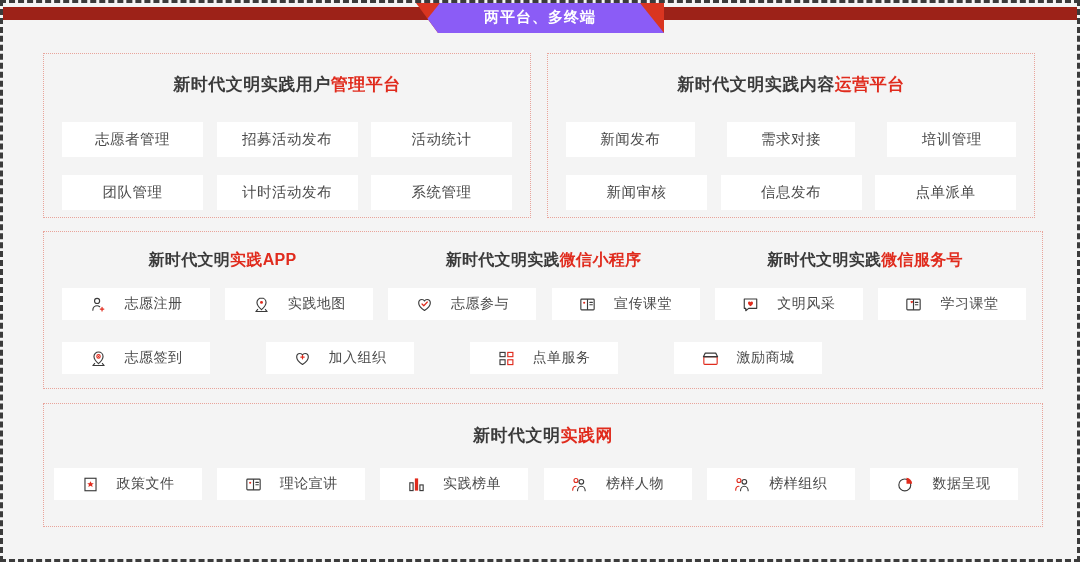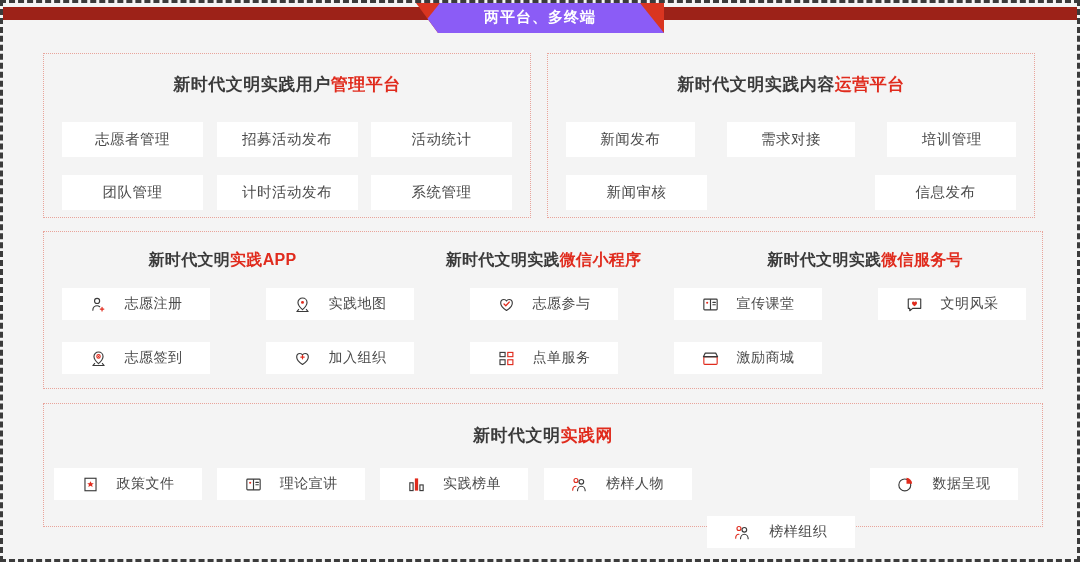--- a/index.html
+++ b/index.html
@@ -160,20 +160,21 @@
       <span>新时代文明实践内容</span><span class="t-red">运营平台</span>
     </div>
     <div class="btn-row" style="margin:26px 18px 0 18px;gap:32px;">
       <div class="btn" style="width:141px;">新闻发布</div>
       <div class="btn" style="width:141px;">需求对接</div>
       <div class="btn" style="width:141px;">培训管理</div>
     </div>
     <div class="btn-row" style="margin:18px 18px 0 18px;">
       <div class="btn" style="width:141px;">新闻审核</div>
       <div class="btn" style="width:141px;">信息发布</div>
+      <div class="btn" style="width:141px;">点单派单</div>
     </div>
   </div>
 
   <div class="panel" style="left:40px; top:228px; width:1000px; height:158px;">
 
     <div style="position:absolute; left:18px; top:18px; width:964px; display:flex;">
       <div class="col-title" style="width:321px;">
         <span>新时代文明</span><span class="t-red">实践APP</span>
       </div>
       <div class="col-title" style="width:321px;">
@@ -227,20 +228,31 @@
       </div>
       <div class="ibtn" style="width:148px;">
         <span class="ico">
           <svg viewBox="0 0 24 24" fill="none">
               <path d="M3.2 4.2h17.6v13.2H9.4l-4.1 3.4v-3.4H3.2z" stroke="#3a3a3a" stroke-width="1.6" stroke-linejoin="round"></path>
               <path d="M12 14.6s-3.6-2.2-3.6-4.6c0-1.3 1-2.2 2-2.2.8 0 1.4.4 1.6.9.2-.5.8-.9 1.6-.9 1 0 2 .9 2 2.2 0 2.4-3.6 4.6-3.6 4.6z" fill="#e02b1d"></path>
             </svg>
         </span>
         <span>文明风采</span>
       </div>
+      <div class="ibtn" style="width:148px;">
+        <span class="ico">
+          <svg viewBox="0 0 24 24" fill="none">
+              <rect x="2.6" y="4.5" width="18.8" height="15" rx="1.2" stroke="#3a3a3a" stroke-width="1.6"></rect>
+              <path d="M12 4.5v15" stroke="#3a3a3a" stroke-width="1.6"></path>
+              <path d="M9.6 10.4s-1.8-1-1.8-2.2c0-.7.5-1.1 1-1.1.4 0 .7.2.8.5.1-.3.4-.5.8-.5.5 0 1 .4 1 1.1 0 1.2-1.8 2.2-1.8 2.2z" fill="#e02b1d"></path>
+              <path d="M14.6 9h3.6M14.6 12.4h3.6" stroke="#3a3a3a" stroke-width="1.5" stroke-linecap="round"></path>
+            </svg>
+        </span>
+        <span>学习课堂</span>
+      </div>
     </div>
 
     <div style="position:absolute; left:18px; top:110px; width:964px; display:flex; justify-content:space-between;">
       <div class="ibtn" style="width:148px;">
         <span class="ico">
           <svg viewBox="0 0 24 24" fill="none">
               <path d="M12 2.8c-3.6 0-6.4 2.8-6.4 6.3 0 4.4 6.4 10.2 6.4 10.2s6.4-5.8 6.4-10.2c0-3.5-2.8-6.3-6.4-6.3z" stroke="#3a3a3a" stroke-width="1.6"></path>
               <circle cx="12" cy="9" r="2.4" stroke="#e02b1d" stroke-width="1.6"></circle>
               <circle cx="12" cy="9" r="0.9" fill="#e02b1d"></circle>
               <path d="M7 18.5 4 22h16l-3-3.5" stroke="#3a3a3a" stroke-width="1.5" stroke-linejoin="round"></path>
@@ -321,21 +333,21 @@
         <span class="ico">
           <svg viewBox="0 0 24 24" fill="none">
               <circle cx="7" cy="6.4" r="2.8" stroke="#e02b1d" stroke-width="1.6"></circle>
               <path d="M2.4 20c0-3.2 2.1-5.6 4.6-5.6" stroke="#e02b1d" stroke-width="1.6" stroke-linecap="round"></path>
               <circle cx="14.6" cy="8.2" r="3.3" stroke="#3a3a3a" stroke-width="1.6"></circle>
               <path d="M9.2 20.8c0-3.6 2.4-6.4 5.4-6.4s5.4 2.8 5.4 6.4" stroke="#3a3a3a" stroke-width="1.6" stroke-linecap="round"></path>
             </svg>
         </span>
         <span>榜样人物</span>
       </div>
-      <div class="ibtn" style="width:148px;margin-top:48px;">
+      <div class="ibtn" style="width:148px;">
         <span class="ico">
           <svg viewBox="0 0 24 24" fill="none">
               <circle cx="7" cy="6.4" r="2.8" stroke="#e02b1d" stroke-width="1.6"></circle>
               <path d="M2.4 20c0-3.2 2.1-5.6 4.6-5.6" stroke="#e02b1d" stroke-width="1.6" stroke-linecap="round"></path>
               <circle cx="14.6" cy="8.2" r="3.3" stroke="#3a3a3a" stroke-width="1.6"></circle>
               <path d="M9.2 20.8c0-3.6 2.4-6.4 5.4-6.4s5.4 2.8 5.4 6.4" stroke="#3a3a3a" stroke-width="1.6" stroke-linecap="round"></path>
             </svg>
         </span>
         <span>榜样组织</span>
       </div>

